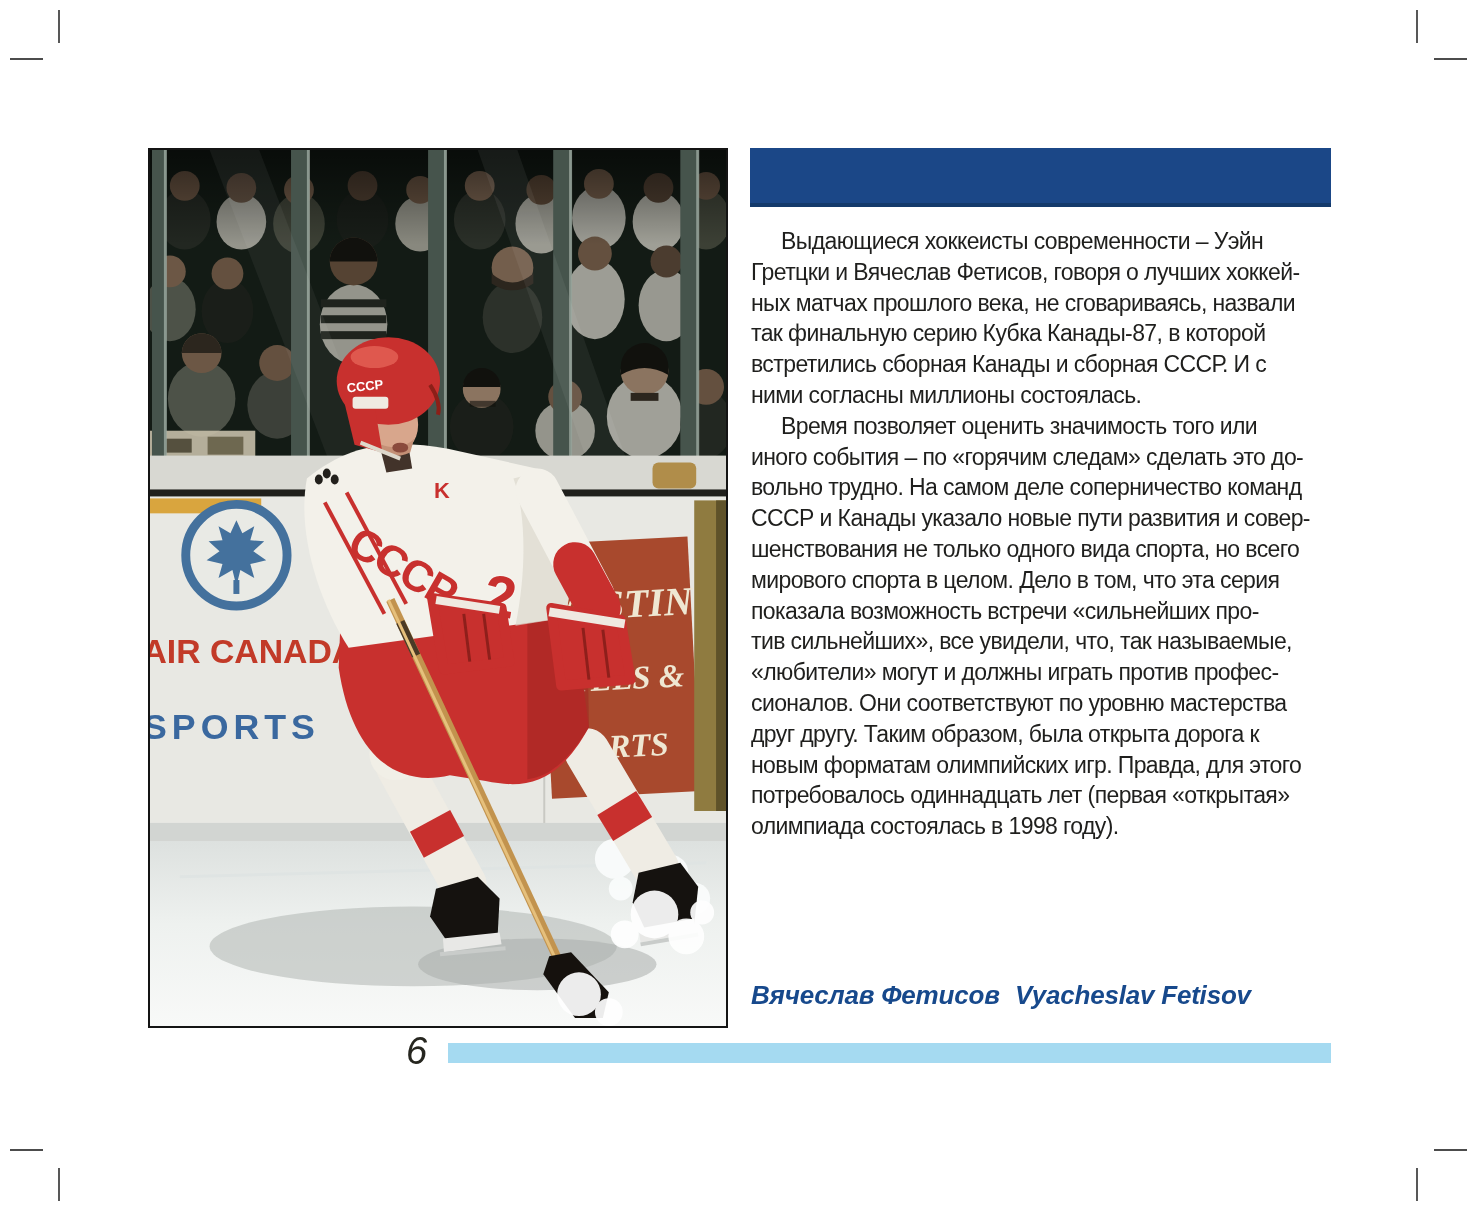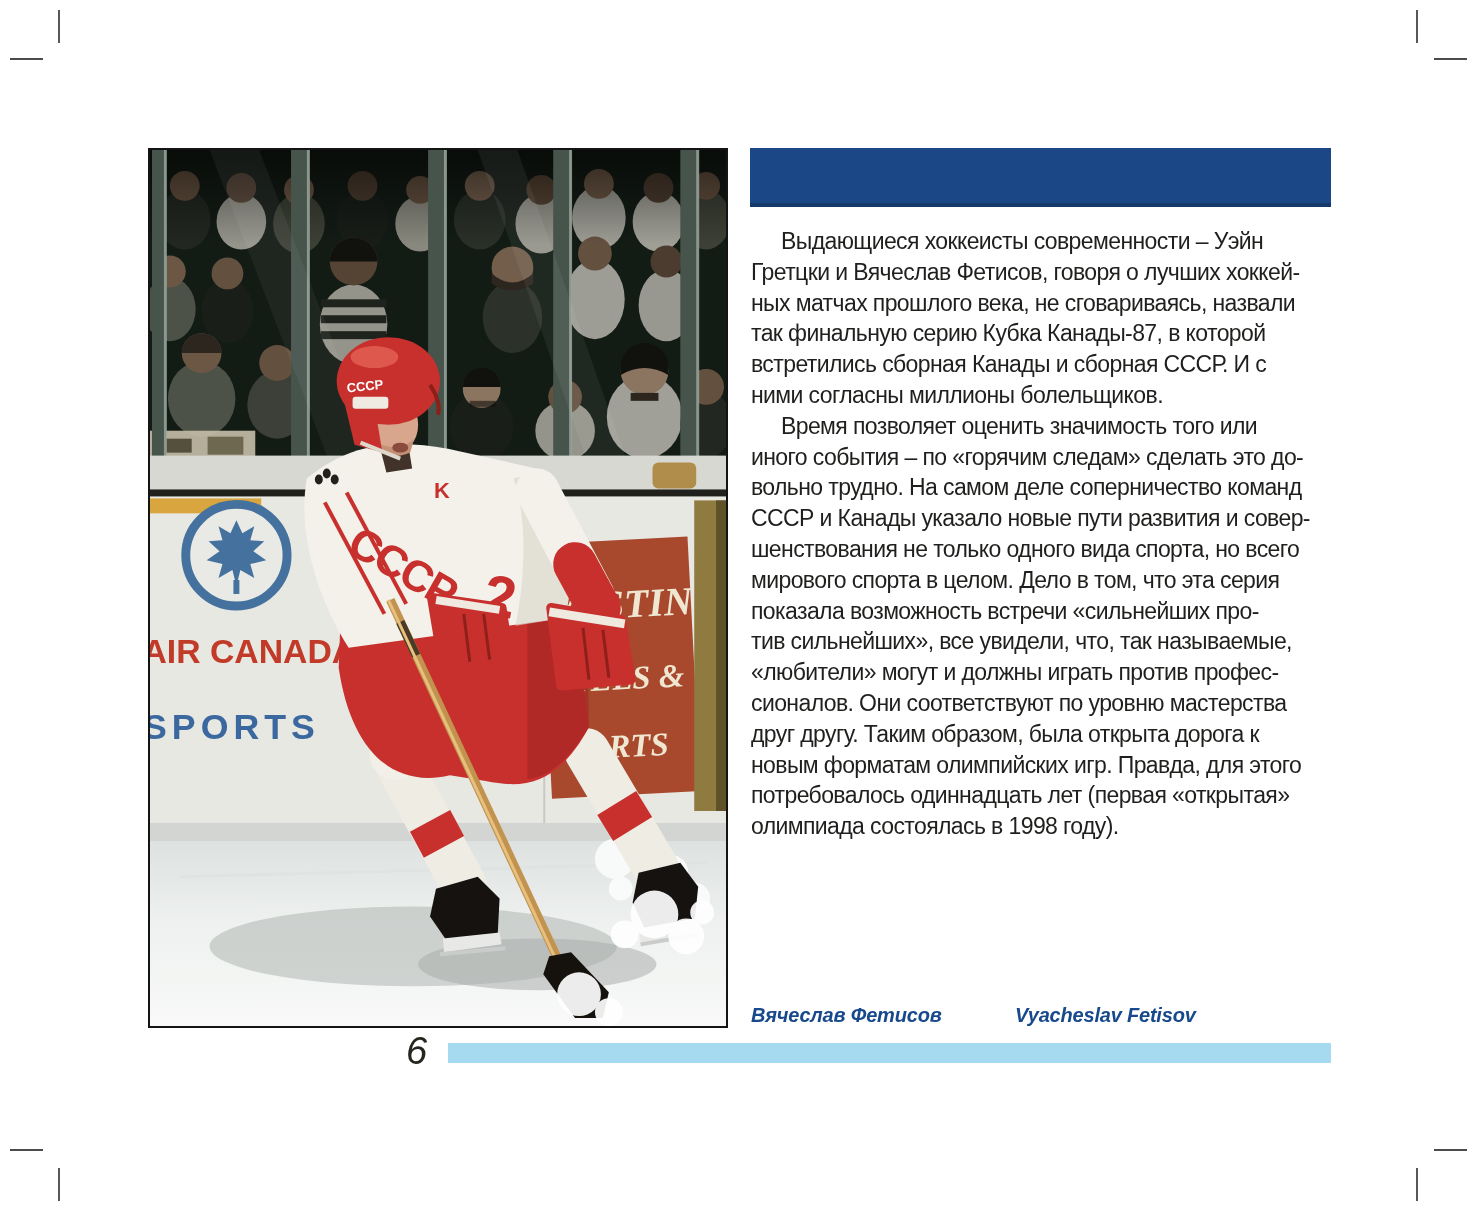--- a/index.html
+++ b/index.html
@@ -26,22 +26,22 @@
   .article{
     position:absolute;left:751px;top:226px;width:600px;
     color:#1f1f1d;
   }
   .article p{
     margin:0;
     font-size:23px;line-height:30.8px;letter-spacing:-0.6px;
     white-space:pre;text-indent:30px;
   }
   .caption-ru,.caption-en{
-    position:absolute;top:1004px;
-    font-size:20px;font-weight:bold;font-style:italic;
+    position:absolute;top:980px;
+    font-size:26px;font-weight:bold;font-style:italic;
     color:#17498c;letter-spacing:-0.2px;white-space:nowrap;
   }
   .caption-ru{left:751px;}
   .caption-en{left:1003px;margin-left:12px;}
   
   .pagenum{
     position:absolute;left:406px;top:1030px;
     font-size:38px;font-style:italic;color:#26261f;
   }
   .footerbar{
@@ -307,21 +307,21 @@
   </figure>
 
   <div class="headerbar"></div>
 
   <div class="article">
     <p>Выдающиеся хоккеисты современности – Уэйн
 Гретцки и Вячеслав Фетисов, говоря о лучших хоккей-
 ных матчах прошлого века, не сговариваясь, назвали
 так финальную серию Кубка Канады-87, в которой
 встретились сборная Канады и сборная СССР. И с
-ними согласны миллионы болельщиков.</p>
+ними согласны миллионы состоялась.</p>
     <p>Время позволяет оценить значимость того или
 иного события – по «горячим следам» сделать это до-
 вольно трудно. На самом деле соперничество команд
 СССР и Канады указало новые пути развития и совер-
 шенствования не только одного вида спорта, но всего
 мирового спорта в целом. Дело в том, что эта серия
 показала возможность встречи «сильнейших про-
 тив сильнейших», все увидели, что, так называемые,
 «любители» могут и должны играть против профес-
 сионалов. Они соответствуют по уровню мастерства

